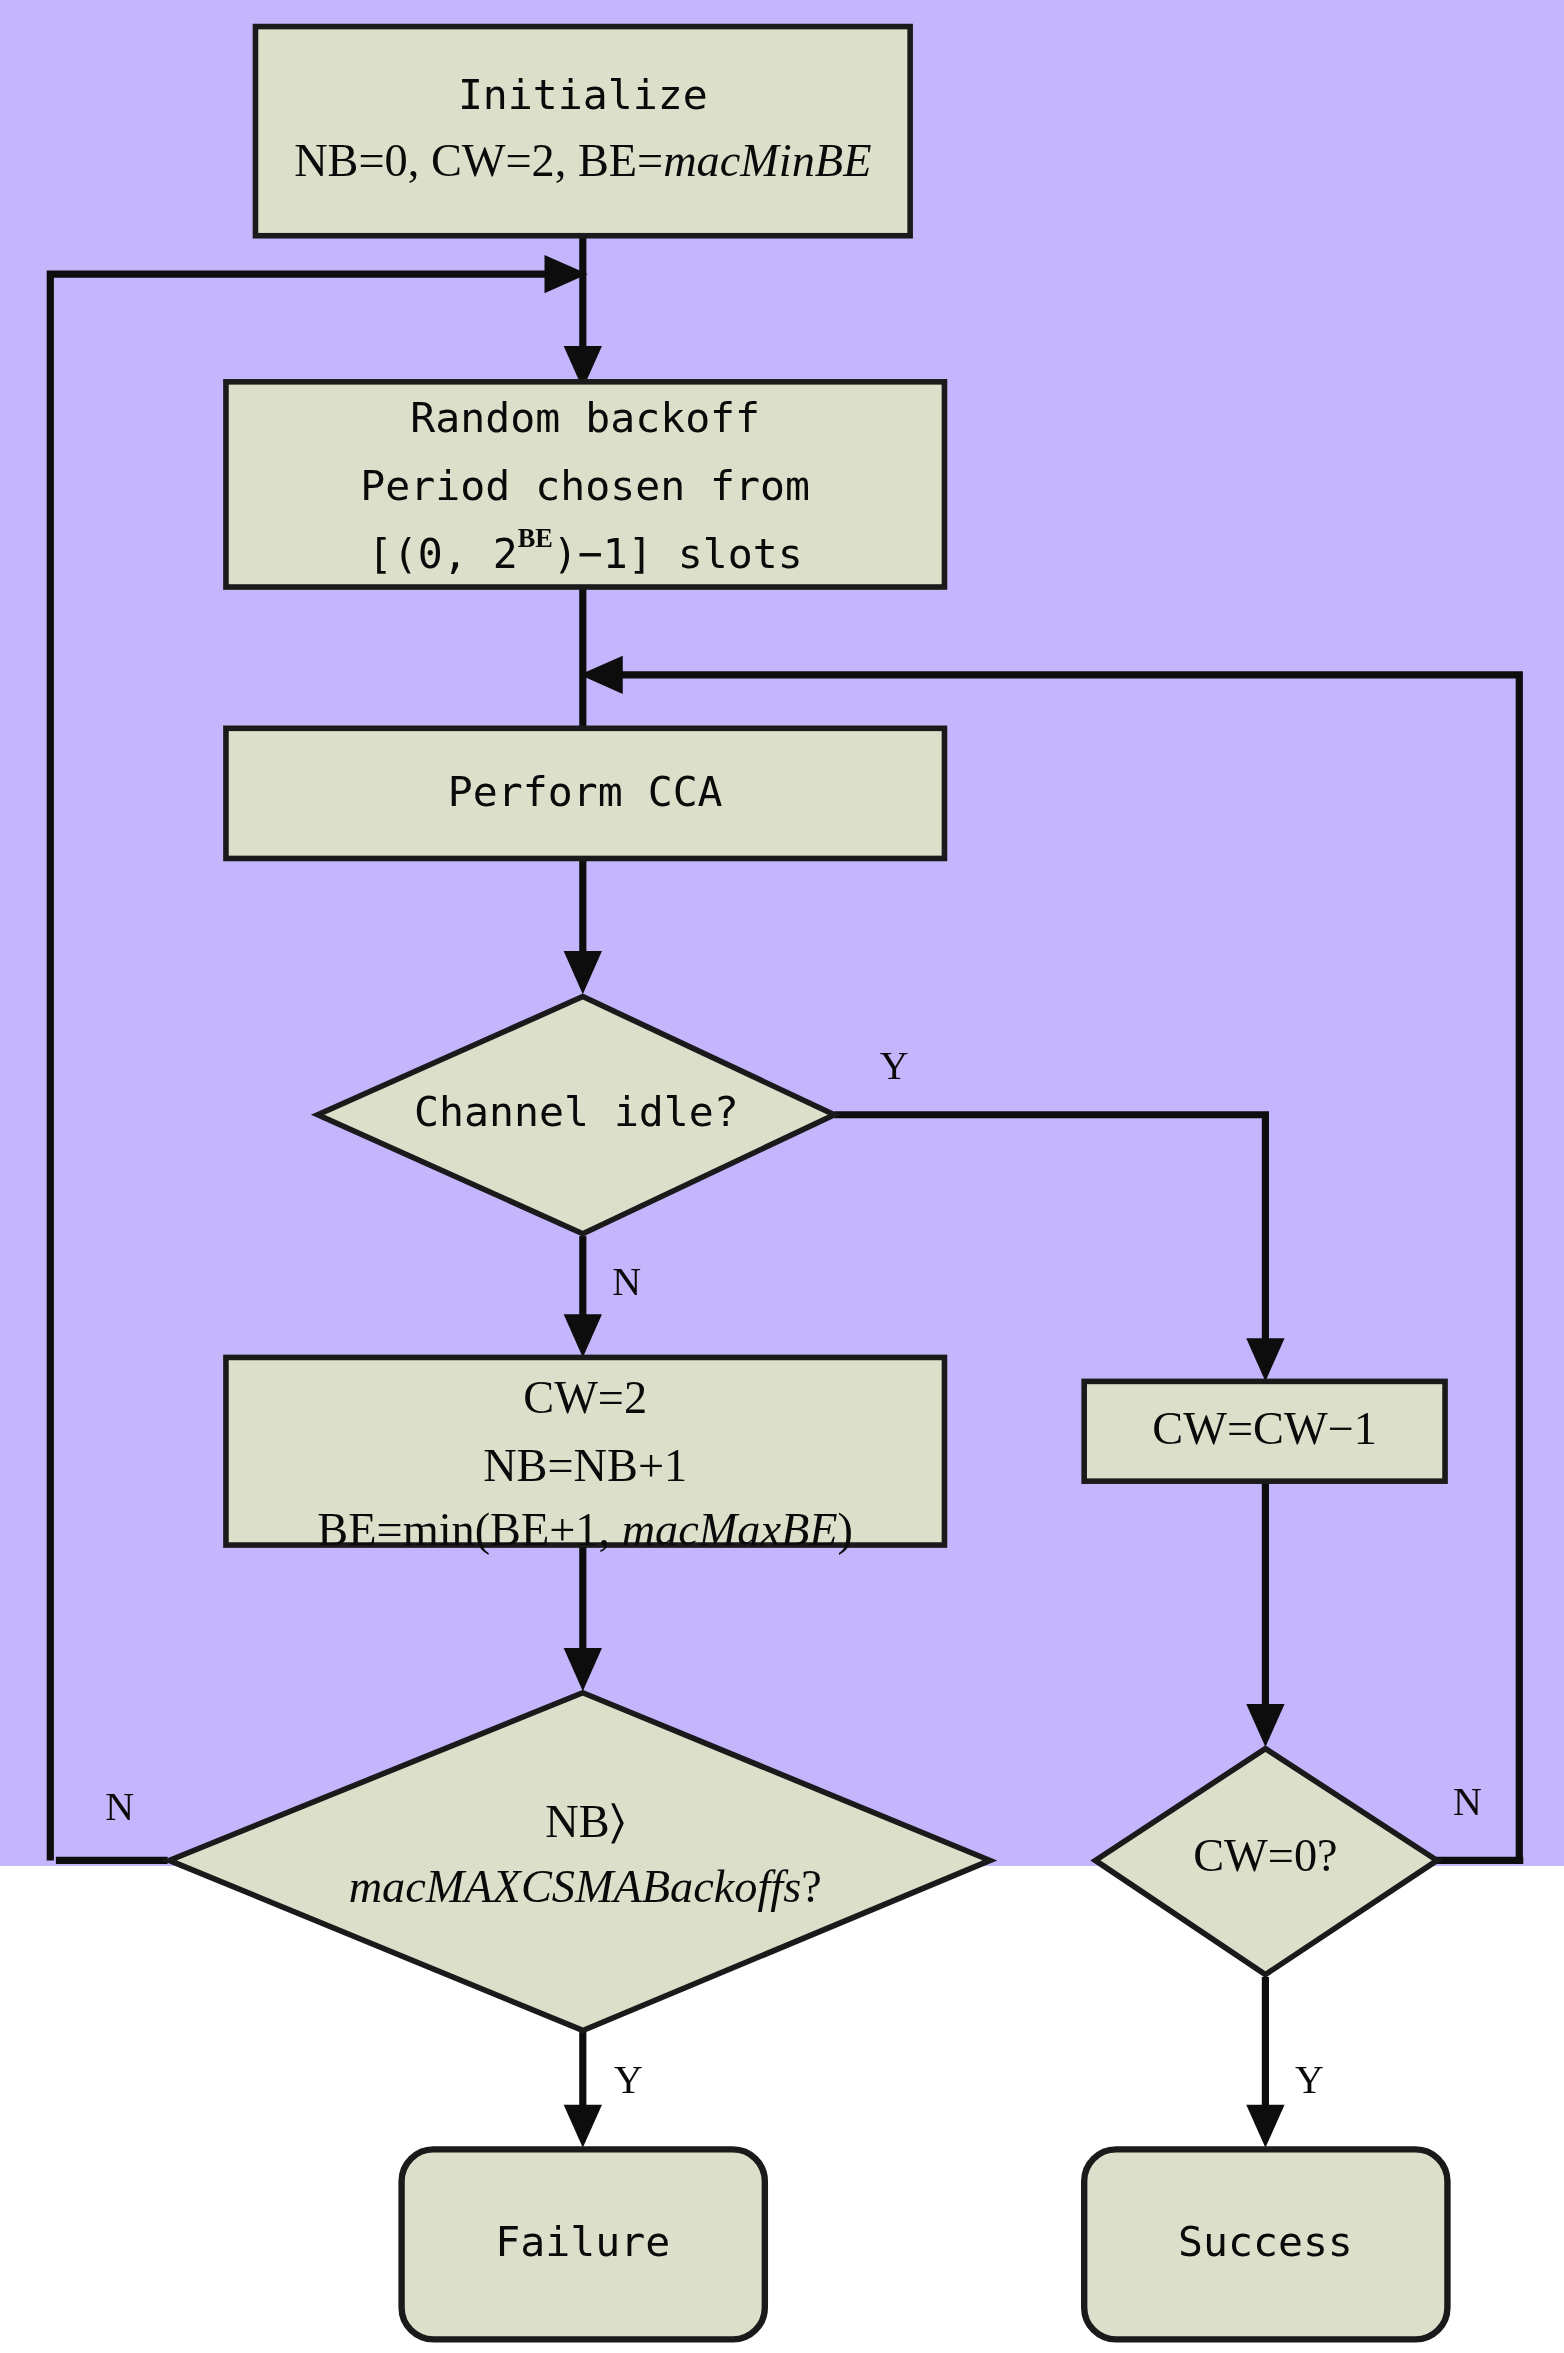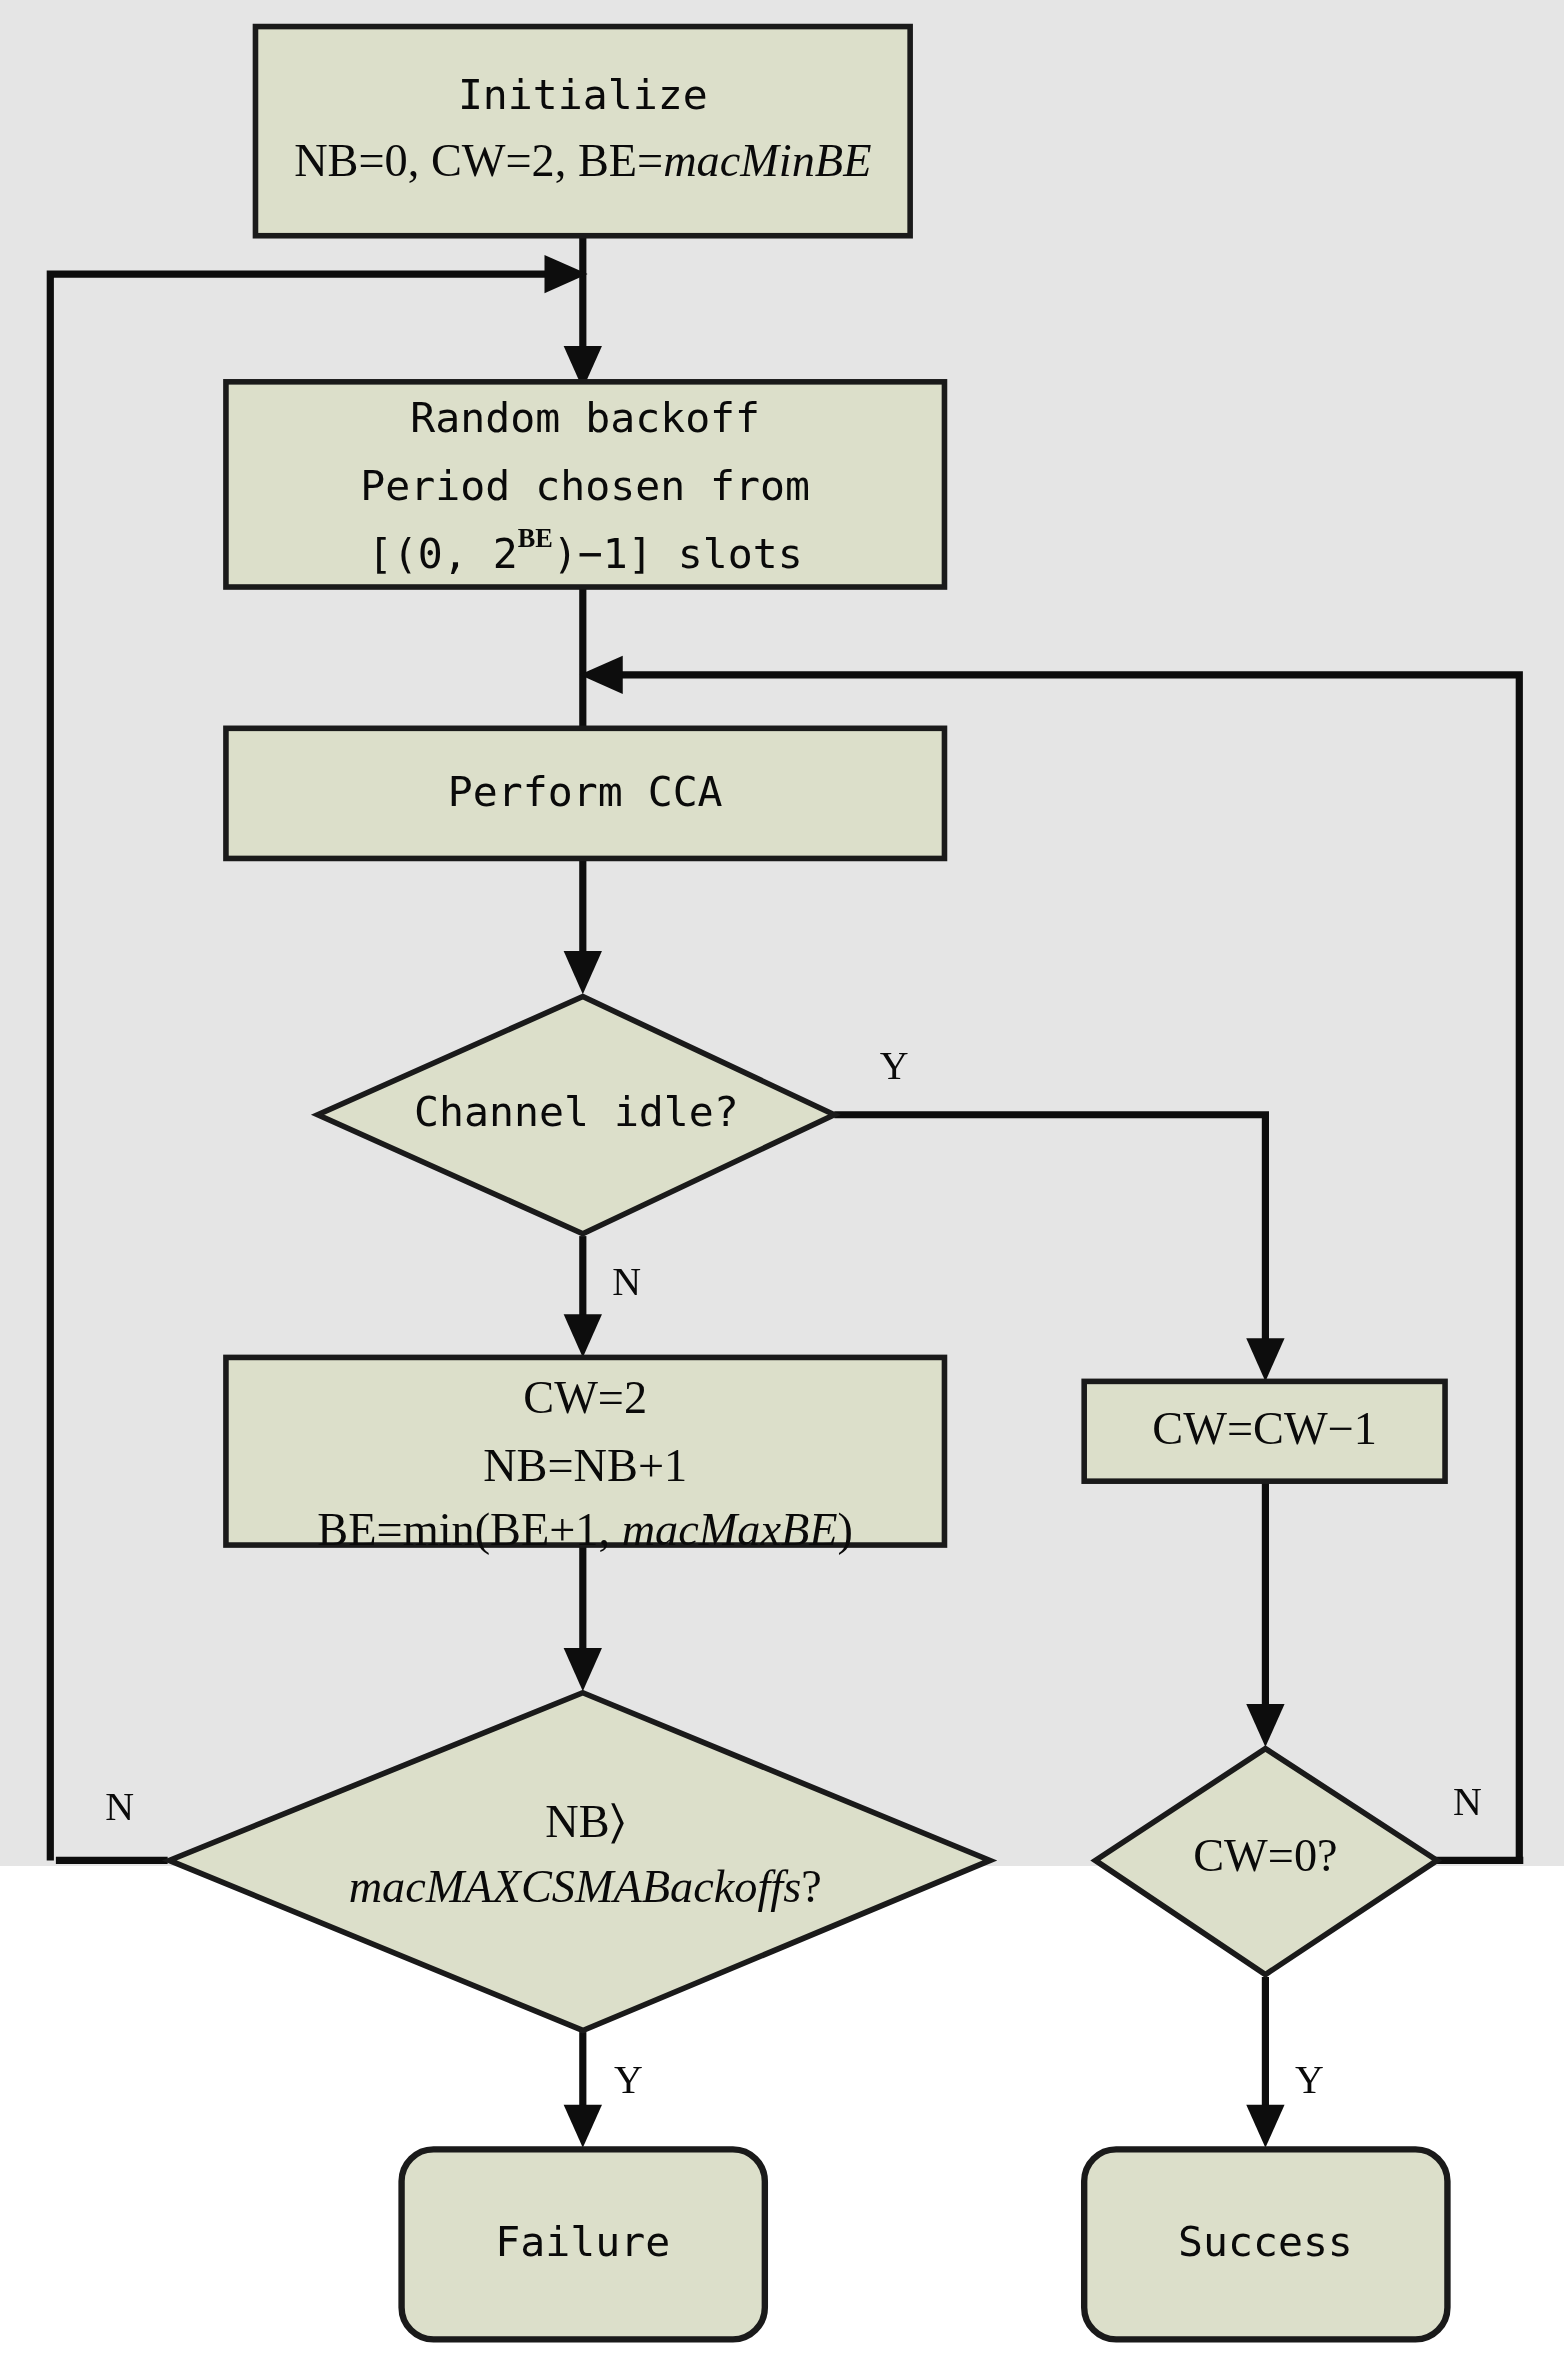--- a/index.html
+++ b/index.html
@@ -10,21 +10,21 @@
   body {
     width: 1564px;
     height: 2354px;
     font-family: "DejaVu Serif", serif;
     overflow: hidden;
   }
   #flow-root {
     position: relative;
     width: 1564px;
     height: 1866px;
-    background: #e5e5e5;
+    background: #c4b5fd;
   }
   svg#flow-svg {
     display: block;
     width: 1564px;
     height: 2354px;
   }
   .node-shape {
     fill: #dcdfca;
     stroke: #1a1a1a;
     stroke-width: 7;

